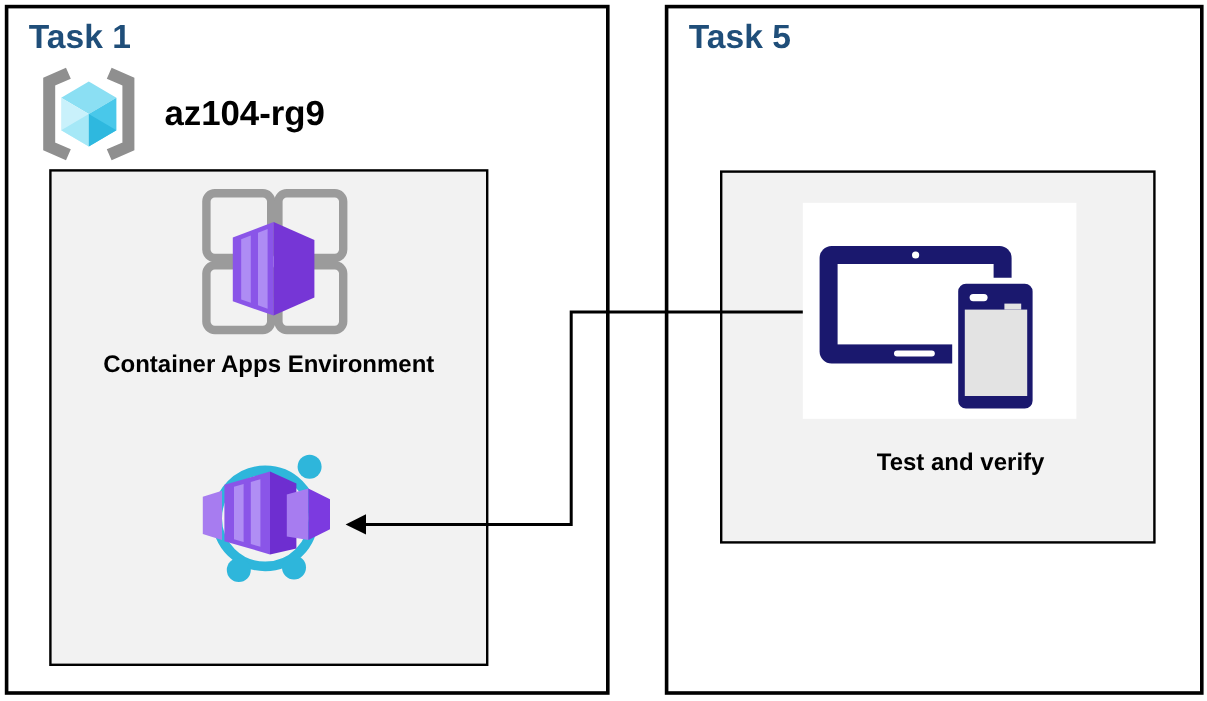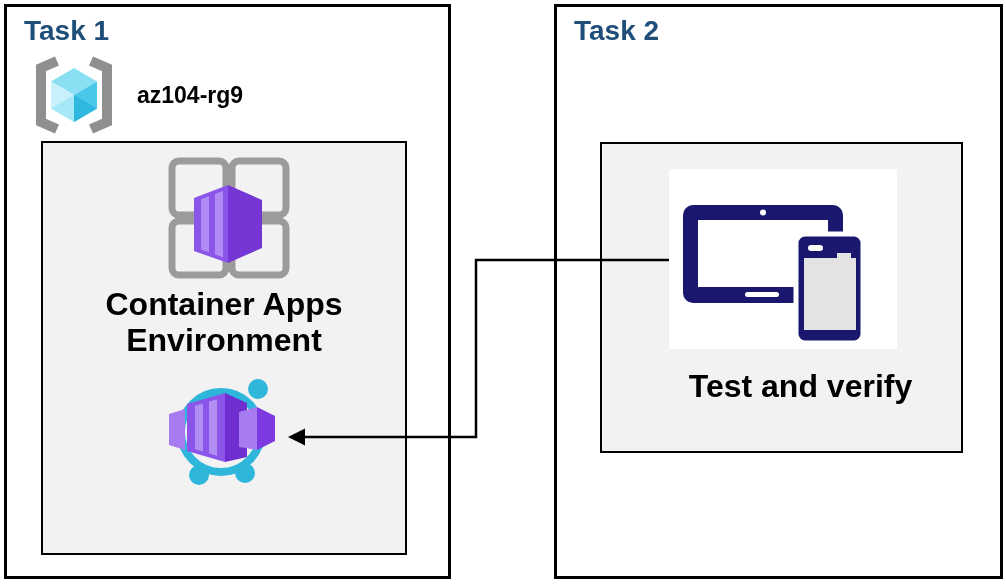--- a/index.html
+++ b/index.html
@@ -1,27 +1,27 @@
 <!DOCTYPE html>
 <html><head>
 <meta charset="utf-8">
 <style>
   html,body{margin:0;padding:0;background:#ffffff;font-family:"Liberation Sans",sans-serif;}
   .canvas{position:relative;width:1006px;height:584px;background:#ffffff;overflow:hidden;}
   .task-box{position:absolute;top:4px;height:575px;border:3px solid #000;background:#fff;box-sizing:border-box;}
-  #task1-box{left:4px;width:447px;padding-left:31px;}
+  #task1-box{left:4px;width:504px;padding-left:31px;}
   #task2-box{left:554px;width:449px;}
   .task-title{position:absolute;left:17px;top:8px;font-size:28px;font-weight:700;color:#1F4E79;letter-spacing:0px;}
   .rg-row{position:absolute;left:20px;top:48px;display:flex;align-items:center;gap:16px;}
-  .rg-name{font-size:23px;font-weight:700;color:#000;}
+  .rg-name{font-size:29px;font-weight:700;color:#000;}
   .inner-box{position:absolute;background:#F2F2F2;border:2px solid #000;box-sizing:border-box;}
   #task1-inner{left:34px;top:134px;width:366px;height:414px;}
   #task2-inner{left:43px;top:135px;width:363px;height:311px;}
   .icon-abs{position:absolute;}
-  .diagram-label{position:absolute;left:0;width:100%;text-align:center;font-size:32px;font-weight:700;color:#000;line-height:36px;}
+  .diagram-label{position:absolute;left:0;width:100%;text-align:center;font-size:20px;font-weight:700;color:#000;line-height:36px;}
   #env-label{top:143px;}
   #app-label{top:353px;}
   #test-label{top:224px;margin-left:19px;}
   #devices-wrap{position:absolute;left:67px;top:25px;width:228px;height:180px;background:#ffffff;}
   #connector-overlay{position:absolute;left:0;top:0;z-index:10;pointer-events:none;}
 </style>
 </head>
 <body>
 
 <div class="canvas">
@@ -70,21 +70,21 @@
         <polygon points="46,23.6 54,21.3 54,77.7 46,75.4" fill="#B08EF4"></polygon>
         <polygon points="62,15 84,25 84,79 62,84" fill="#6E2ED0"></polygon>
         <polygon points="76,34 94,29 94,72 76,69" fill="#A77CF0"></polygon>
         <polygon points="94,29 112,38 112,63 94,72" fill="#7C3AE0"></polygon>
       </svg>
 
     </div>
   </div>
 
   <div class="task-box" id="task2-box">
-    <div class="task-title">Task 2</div>
+    <div class="task-title">Task 5</div>
 
     <div class="inner-box" id="task2-inner">
       <div id="devices-wrap">
         <svg width="228" height="180" viewBox="0 0 228 180">
 
           <rect x="14" y="36" width="160" height="98" rx="10" fill="#1A186E"></rect>
           <rect x="29" y="51" width="130" height="67" fill="#ffffff"></rect>
           <circle cx="94" cy="43.5" r="3" fill="#ffffff"></circle>
           <rect x="76" y="123" width="34" height="5" rx="2.5" fill="#ffffff"></rect>
 

